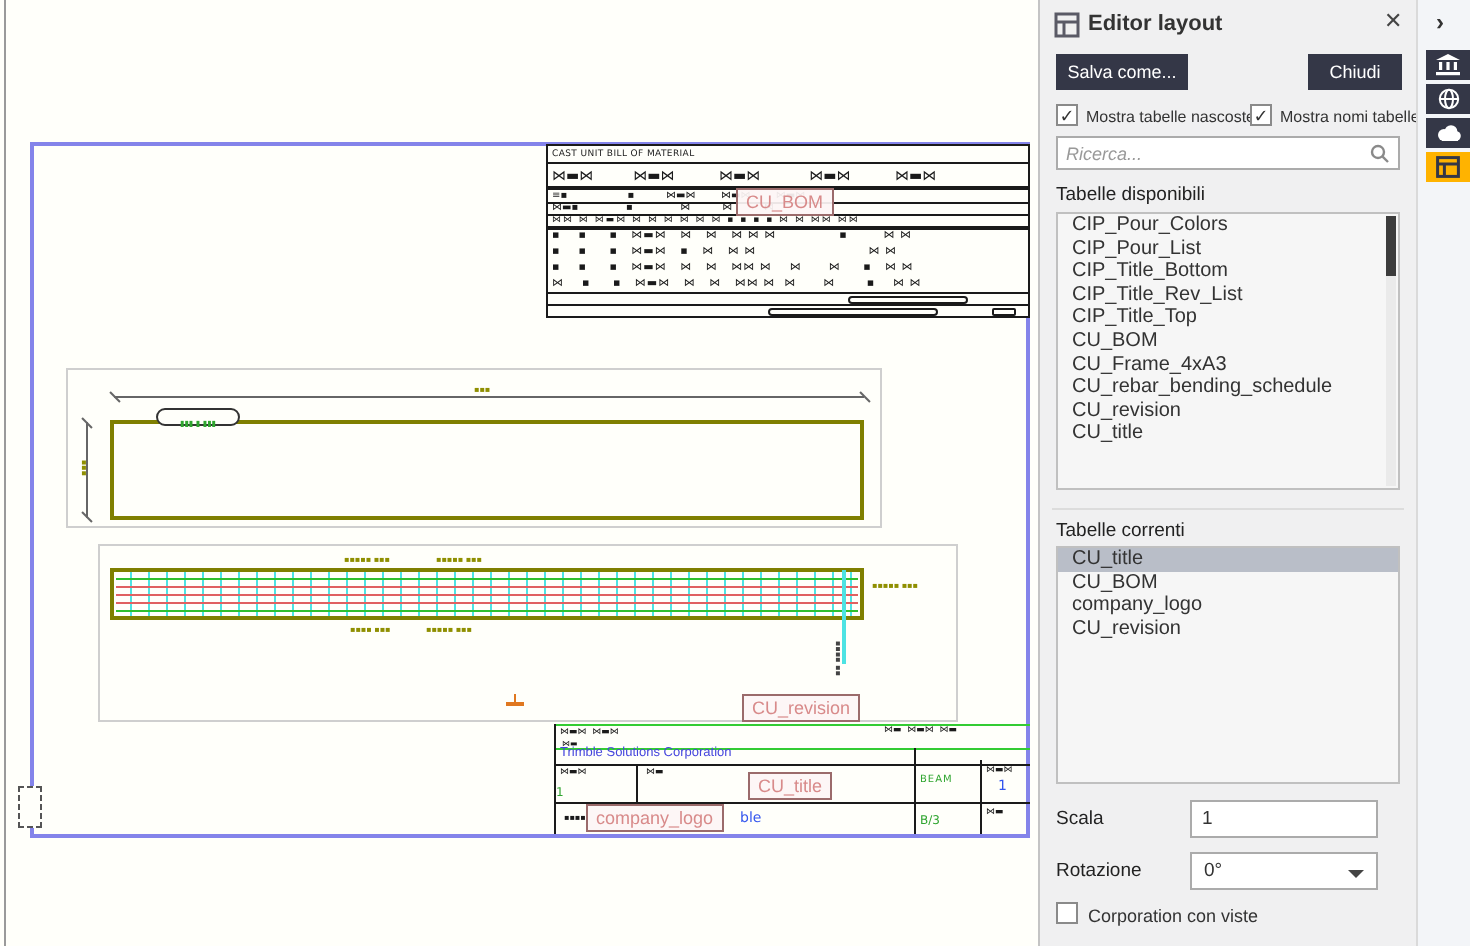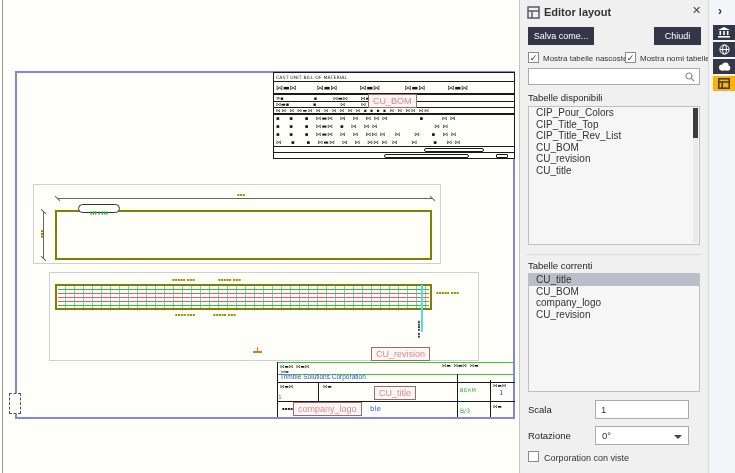--- a/index.html
+++ b/index.html
@@ -201,32 +201,37 @@
 
     <div class="navy-btn" id="btn-save">Salva come...</div>
     <div class="navy-btn" id="btn-close">Chiudi</div>
 
     <div class="cb" style="left:8px; top:52px;">✓</div>
     <div class="cb-label" style="left:23px; top:54px;">Mostra tabelle nascoste</div>
     <div class="cb" style="left:105px; top:52px;">✓</div>
     <div class="cb-label" style="left:120px; top:54px;">Mostra nomi tabelle</div>
 
     <div class="p-abs" id="search-box">
+      <input id="search-input" placeholder="Ricerca..." style="">
       <svg style="position:absolute; right:4px; top:3px;" width="10" height="10" viewBox="0 0 10 10">
         <circle cx="4" cy="4" r="3" fill="none" stroke="#8a8a8a" stroke-width="1.2"></circle>
         <line x1="6.3" y1="6.3" x2="9" y2="9" stroke="#8a8a8a" stroke-width="1.2"></line>
       </svg>
     </div>
 
     <div class="section-label" style="left:8px; top:92px;">Tabelle disponibili</div>
     <div class="listbox" id="list-available">
       <div class="list-item">CIP_Pour_Colors</div>
+      <div class="list-item">CIP_Pour_List</div>
+      <div class="list-item">CIP_Title_Bottom</div>
+      <div class="list-item">CIP_Title_Rev_List</div>
       <div class="list-item">CIP_Title_Top</div>
-      <div class="list-item">CIP_Title_Rev_List</div>
       <div class="list-item">CU_BOM</div>
+      <div class="list-item">CU_Frame_4xA3</div>
+      <div class="list-item">CU_rebar_bending_schedule</div>
       <div class="list-item">CU_revision</div>
       <div class="list-item">CU_title</div>
       <div class="vscroll-track">
         <div class="vscroll-thumb"></div>
       </div>
     </div>
 
     <div class="divider" style="top:254px;"></div>
 
     <div class="section-label" style="left:8px; top:260px;">Tabelle correnti</div>

